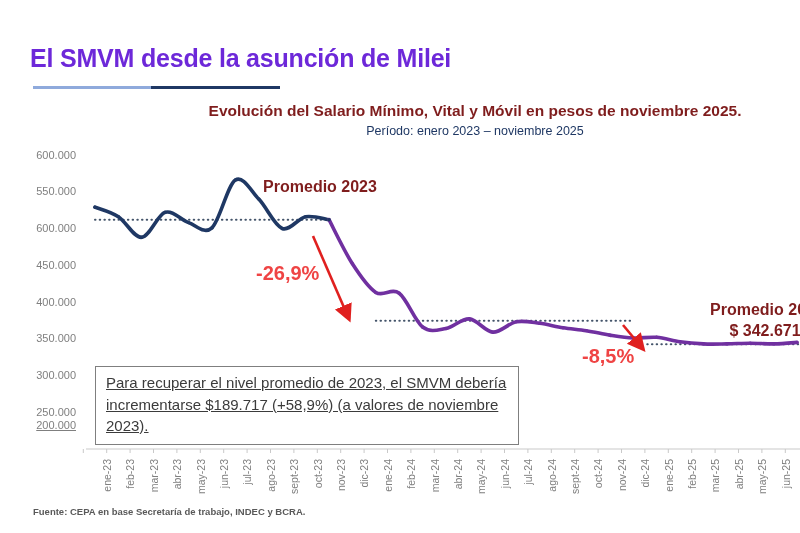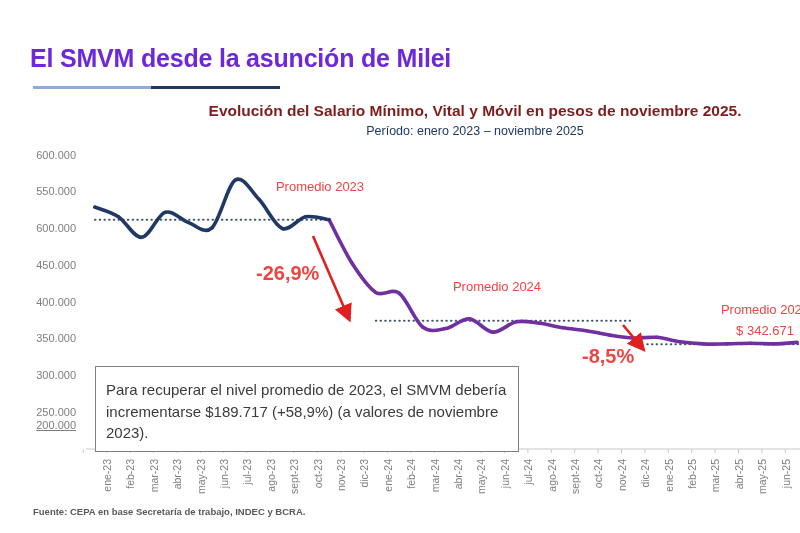--- a/index.html
+++ b/index.html
@@ -25,31 +25,31 @@
   .ylab{
     position:absolute;left:24px;width:52px;text-align:right;
     font-size:11px;color:#7f7f7f;
   }
   .xlab{
     position:absolute;width:50px;height:13px;text-align:right;
     font-size:10.5px;color:#7f7f7f;white-space:nowrap;
     transform:rotate(-90deg);transform-origin:top right;
   }
   .avg-note{
-    position:absolute;text-align:center;font-size:13px;font-weight:normal;
-    color:#ef4444;line-height:21px;white-space:nowrap;
+    position:absolute;text-align:center;font-size:16px;font-weight:bold;
+    color:#7f1d1d;line-height:21px;white-space:nowrap;
   }
   .drop-note{
     position:absolute;font-size:20px;font-weight:bold;color:#ef4444;
     white-space:nowrap;
   }
   .info-box{
     position:absolute;left:95px;top:366px;width:402px;
     border:1.4px solid #7f7f7f;background:#ffffff;
-    padding:12px 10px 7px 10px;font-size:15px;line-height:21.5px;color:#3b3b3b;
+    padding:5px 10px 7px 10px;font-size:15px;line-height:21.5px;color:#3b3b3b;text-decoration:underline;
   }
   .fuente{
     position:absolute;left:33px;top:506px;font-size:9.5px;font-weight:bold;
     color:#595959;white-space:nowrap;
   }
   svg.chart-canvas{position:absolute;left:0;top:0;pointer-events:none;}
 </style>
 </head>
 <body>
 
@@ -189,21 +189,20 @@
       <div class="xlab" style="left: 659.4px; top: 459px;">mar-25</div>
       <div class="xlab" style="left: 682.8px; top: 459px;">abr-25</div>
       <div class="xlab" style="left: 706.2px; top: 459px;">may-25</div>
       <div class="xlab" style="left: 729.6px; top: 459px;">jun-25</div>
     </div>
 
   <div class="avg-note" style="left:240px;top:176px;width:160px;">
     <div>Promedio 2023</div>
   </div>
   <div class="avg-note" style="left:417px;top:276px;width:160px;">
-    <div>Promedio 2024</div>
   </div>
   <div class="avg-note" style="left:710px;top:299px;width:110px;">
     <div>Promedio 2025</div>
     <div>$ 342.671</div>
   </div>
 
   <div class="drop-note" style="left:256px;top:262px;">-26,9%</div>
   <div class="drop-note" style="left:582px;top:345px;">-8,5%</div>
 </div>
 

